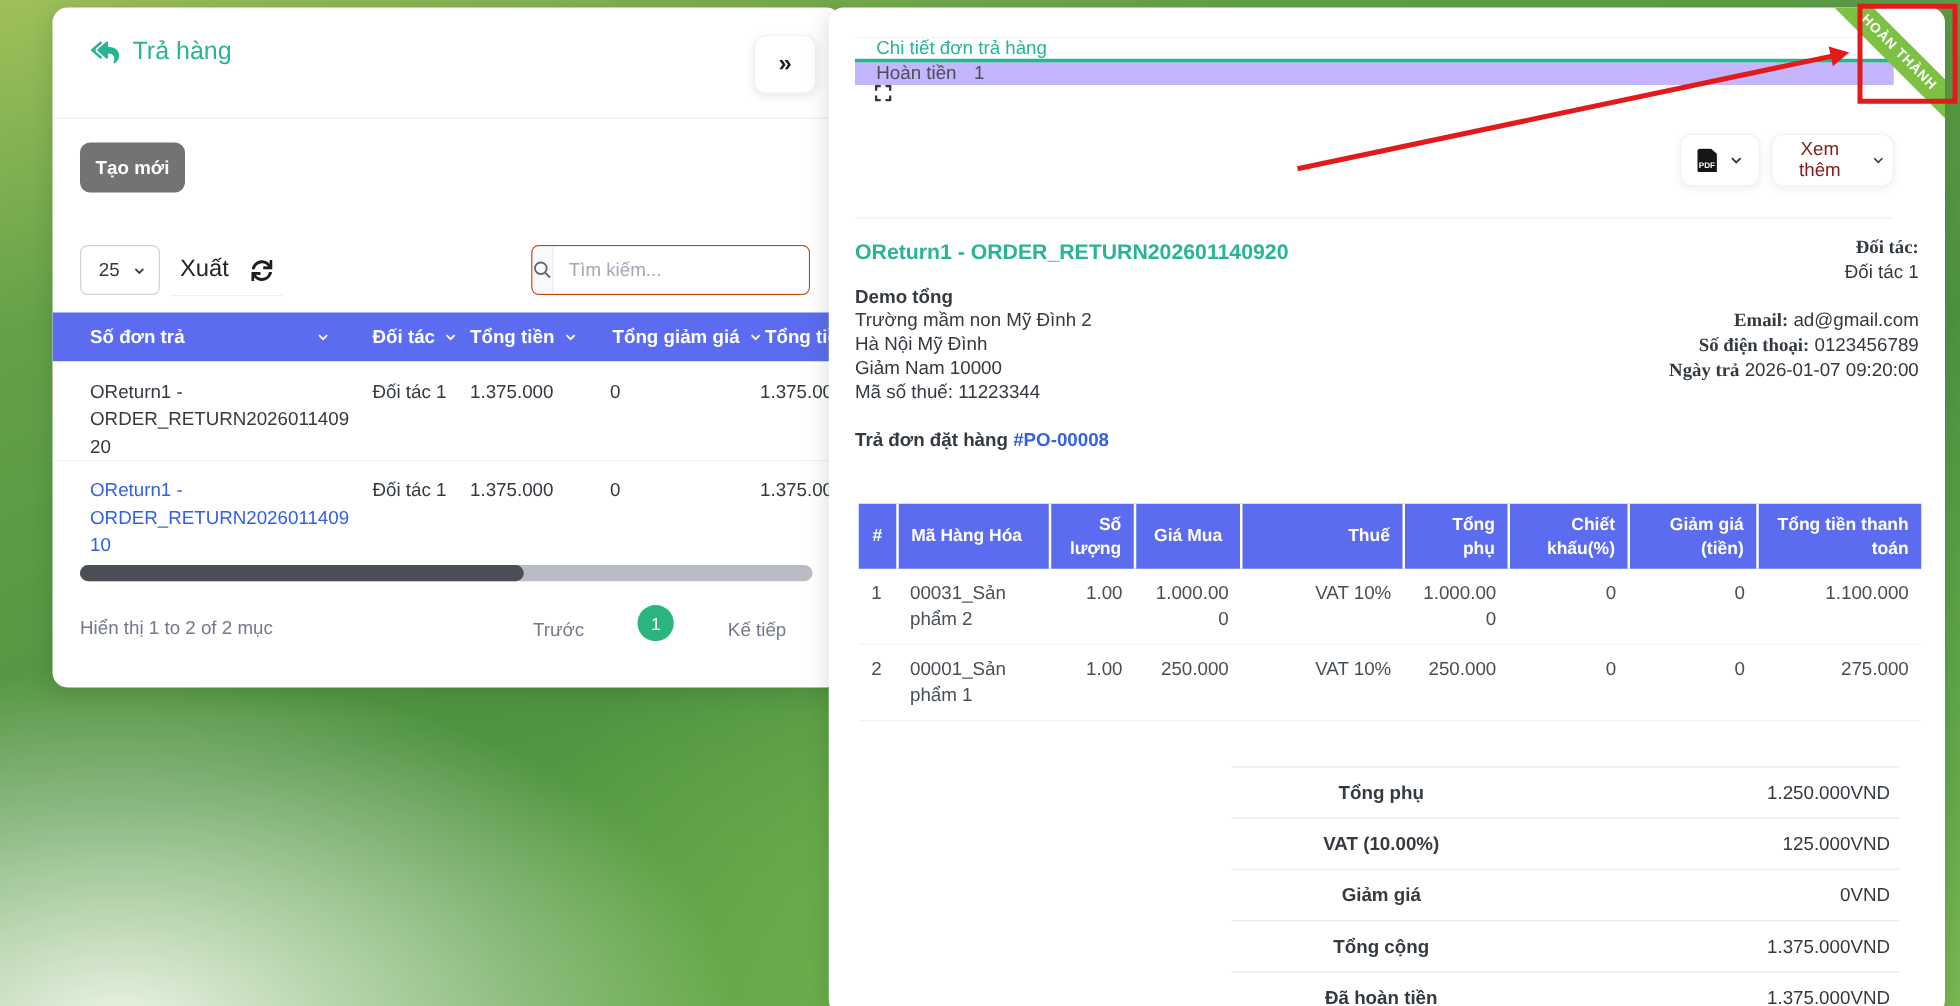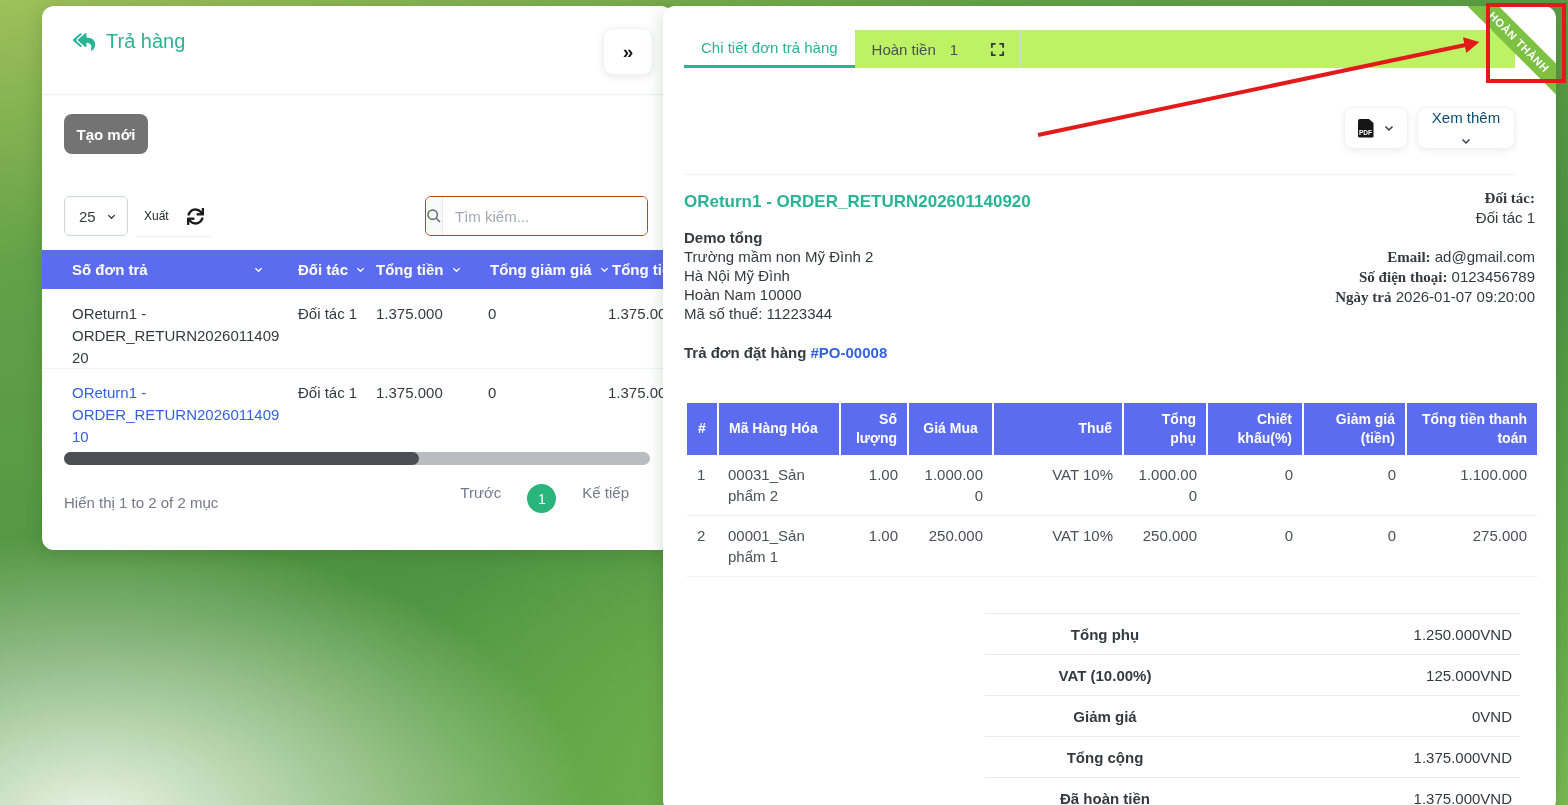--- a/index.html
+++ b/index.html
@@ -13,59 +13,59 @@
   .panel{position:absolute;background:#fff;border-radius:12px;box-shadow:0 4px 18px rgba(30,60,20,.18);}
 
   
   .left-panel{left:2px;top:6px;width:631px;height:544px;overflow:hidden;margin-left:40px;}
   .lp-title{position:absolute;left:30px;top:24px;display:flex;align-items:center;gap:10px;color:#2ab394;font-size:20px;font-weight:500;}
   .collapse-btn{position:absolute;left:561px;top:22px;width:48px;height:45px;background:#fff;border:1px solid #f1f2f6;border-radius:10px;box-shadow:0 2px 8px rgba(0,0,0,.09);display:flex;align-items:center;justify-content:center;font-size:19px;font-weight:700;color:#1d1d1d;cursor:pointer;}
   .lp-divider{position:absolute;left:0;top:88px;width:100%;height:1px;background:#ebedf2;}
   .create-btn{position:absolute;left:22px;top:108px;width:84px;height:40px;background:#737373;border:none;border-radius:8px;color:#fff;font-size:15px;font-weight:700;cursor:pointer;}
   .page-size{position:absolute;left:22px;top:190px;width:64px;height:40px;border:1px solid #ced4da;border-radius:6px;display:flex;align-items:center;justify-content:space-between;padding:0 10px 0 14px;box-sizing:border-box;font-size:15px;color:#343a40;cursor:pointer;}
   .export-group{position:absolute;left:94px;top:190px;height:40px;display:flex;align-items:center;gap:18px;padding:0 8px 0 8px;border-bottom:1px solid #edeff3;}
-  .export-label{font-size:12px;color:#212529;cursor:pointer;}
+  .export-label{font-size:19px;color:#212529;cursor:pointer;}
   .search-group{position:absolute;left:383px;top:190px;width:223px;height:40px;display:flex;border:1px solid #c2410c;border-radius:6px;overflow:hidden;box-sizing:border-box;}
   .search-iconbox{width:44px;background:#f8f9fa;border-right:1px solid #e7e9ee;display:flex;align-items:center;justify-content:center;}
   .search-input{flex:1;border:none;outline:none;padding:0 12px;font-size:15px;color:#343a40;font-family:inherit;}
   .search-input::placeholder{color:#a3a8b4;}
 
   .lt-head{position:absolute;left:0;top:244px;width:631px;height:39px;background:#5b6cf0;color:#fff;font-size:15px;font-weight:700;}
   .lth{position:absolute;top:0;height:39px;display:flex;align-items:center;gap:7px;cursor:pointer;white-space:nowrap;}
   .lth svg{flex:0 0 auto;}
   .lt-row{position:absolute;left:0;width:631px;height:79px;font-size:15px;color:#343a40;}
   .lt-row .cell{position:absolute;top:14px;line-height:22px;}
   .row-sep{position:absolute;left:0;top:362px;width:631px;height:1px;background:#eff2f7;}
   .c1{left:30px;width:212px;word-break:break-word;}
   .c2{left:256px;} .c3{left:334px;} .c4{left:446px;} .c5{left:566px;width:120px;white-space:nowrap;}
   .linkrow .c1{color:#3461e3;cursor:pointer;}
 
   .hscroll-track{position:absolute;left:22px;top:446px;width:586px;height:13px;background:#b9bdc3;border-radius:7px;}
   .hscroll-thumb{position:absolute;left:0;top:0;width:355px;height:13px;background:#4b4f54;border-radius:7px;cursor:grab;}
 
   .lp-footer-text{position:absolute;left:22px;top:488px;font-size:15px;color:#74788d;}
-  .lp-pager{position:absolute;right:44px;top:478px;display:flex;align-items:flex-start;gap:26px;}
+  .lp-pager{position:absolute;right:44px;top:478px;display:flex;align-items:flex-end;gap:43px;}
   .pager-link{font-size:15px;color:#74788d;cursor:pointer;}
   .pager-page{width:29px;height:29px;border-radius:50%;background:#2ab57d;color:#fff;font-size:14px;display:flex;align-items:center;justify-content:center;cursor:pointer;}
 
   
   .right-panel{left:663px;top:6px;width:893px;height:806px;overflow:hidden;}
-  .tabbar{position:absolute;left:21px;top:24px;width:831px;height:38px;background:#bef264;display:flex;align-items:stretch;font-size:15px;}
+  .tabbar{position:absolute;left:21px;top:24px;width:831px;height:38px;background:#c4b5fd;display:flex;align-items:stretch;font-size:15px;flex-direction:column;}
   .tab{display:flex;align-items:center;padding:0 17px;color:#495057;cursor:pointer;gap:14px;}
   .tab-active{background:#fff;color:#2ab394;border-bottom:3px solid #2ab394;box-sizing:border-box;}
   .tab-icon{display:flex;align-items:center;padding:0 15px;cursor:pointer;}
   .tab-sep{width:1px;background:#dadbe2;height:100%;}
 
   .ribbon-wrap{position:absolute;top:0;right:0;width:104px;height:104px;overflow:hidden;}
   .ribbon{position:absolute;top:25px;right:-42px;width:158px;transform:rotate(45deg);background:#7cc142;color:#fff;font-size:11px;font-weight:700;letter-spacing:.6px;text-align:center;padding:5px 0;}
 
   .actions{position:absolute;right:41px;top:101px;display:flex;gap:9px;}
   .act-btn{height:42px;background:#fff;border:1px solid #f1f2f6;border-radius:9px;box-shadow:0 2px 7px rgba(0,0,0,.07);display:flex;align-items:center;justify-content:center;gap:9px;cursor:pointer;font-family:inherit;}
   .pdf-btn{width:64px;}
-  .more-btn{width:98px;font-size:15px;color:#0c4a6e;flex-direction:column;}
+  .more-btn{width:98px;font-size:15px;color:#7f1d1d;}
   .pdf-badge{width:16px;height:19px;background:#161616;color:#fff;font-size:6.5px;font-weight:700;display:flex;align-items:flex-end;justify-content:center;padding-bottom:2px;box-sizing:border-box;border-radius:2px;clip-path:polygon(0 0,68% 0,100% 24%,100% 100%,0 100%);}
   .rp-divider{position:absolute;left:21px;top:168px;width:831px;height:1px;background:#eff0f4;}
 
   .order-title{position:absolute;left:21px;top:186px;font-size:17px;font-weight:700;color:#2ab394;}
   .company{position:absolute;left:21px;top:222px;font-size:15px;color:#343a40;line-height:19px;}
   .company .b{font-weight:700;}
   .partner{position:absolute;right:21px;top:182px;text-align:right;font-size:15px;color:#343a40;line-height:19px;}
   .partner .b{font-weight:700;font-family:Liberation Serif, serif;}
   .partner .gap{height:20px;}
   .po-line{position:absolute;left:21px;top:338px;font-size:15px;color:#343a40;font-weight:700;}
@@ -229,21 +229,21 @@
       </button>
     </div>
     <div class="rp-divider"></div>
 
     <div class="order-title">OReturn1 - ORDER_RETURN202601140920</div>
 
     <div class="company">
       <div class="b">Demo tổng</div>
       <div>Trường mầm non Mỹ Đình 2</div>
       <div>Hà Nội Mỹ Đình</div>
-      <div>Hoàn Nam 10000</div>
+      <div>Giảm Nam 10000</div>
       <div>Mã số thuế: 11223344</div>
     </div>
 
     <div class="partner">
       <div><span class="b">Đối tác:</span></div>
       <div>Đối tác 1</div>
       <div class="gap"></div>
       <div><span class="b">Email:</span> <span>ad@gmail.com</span></div>
       <div><span class="b">Số điện thoại:</span> <span>0123456789</span></div>
       <div><span class="b">Ngày trả</span> <span>2026-01-07 09:20:00</span></div>

